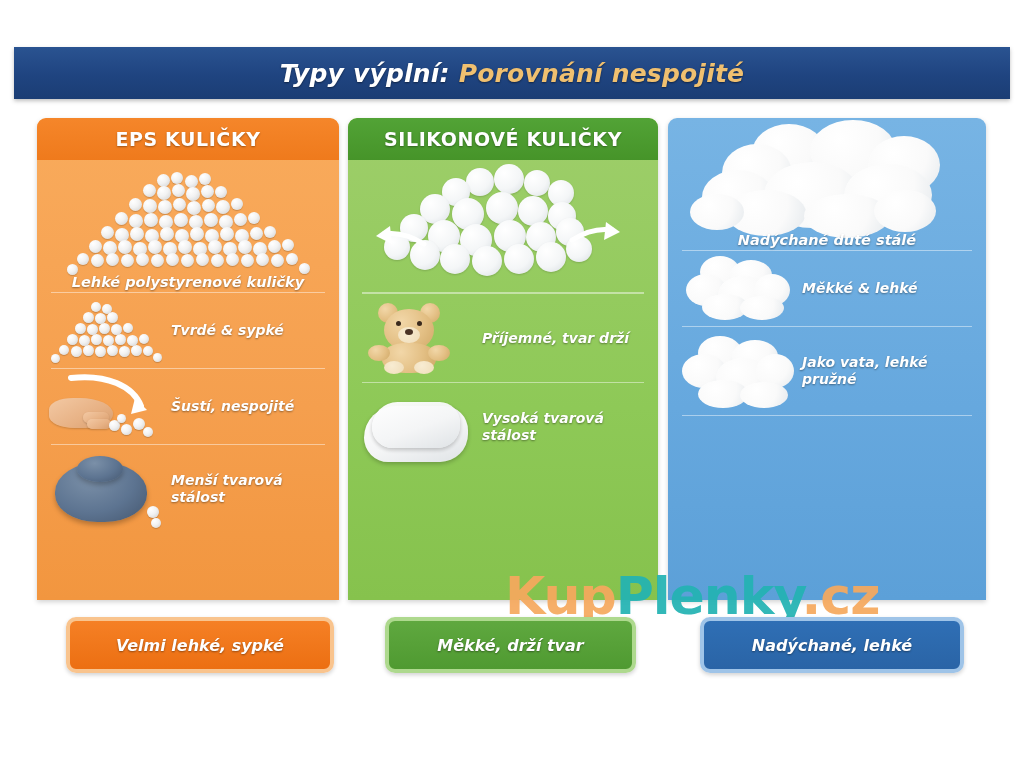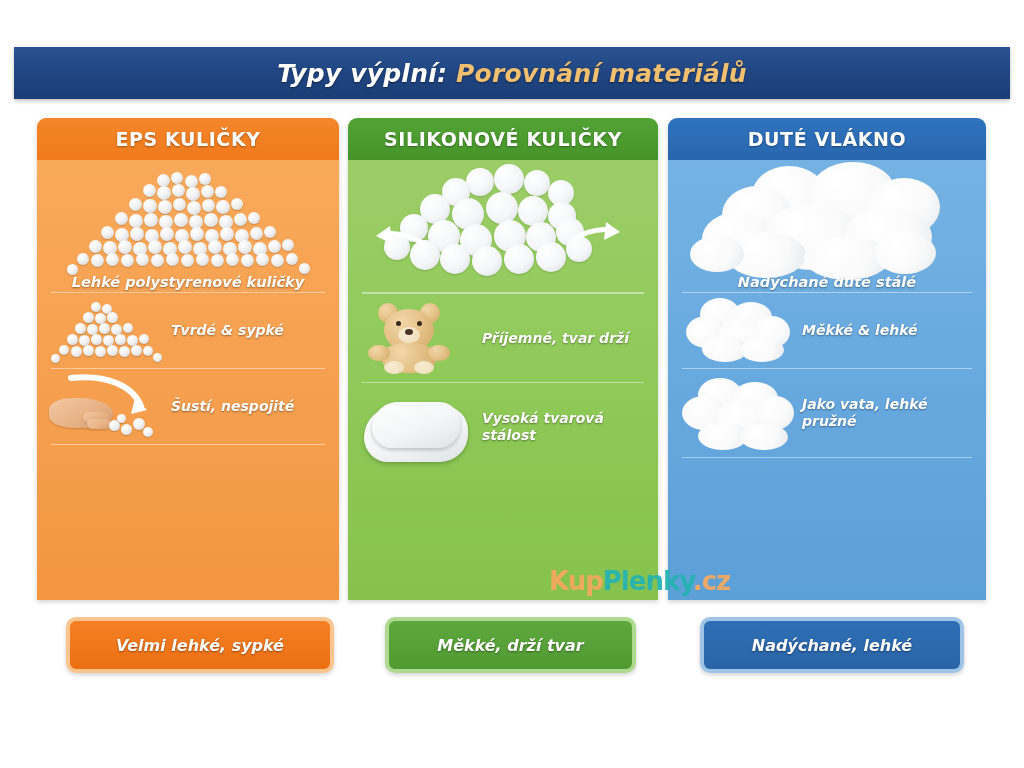--- a/index.html
+++ b/index.html
@@ -112,23 +112,23 @@
     background:radial-gradient(circle at 40% 35%, #f8ecd2 0%, #efdcb8 100%);}
   .hand{
     position:absolute;border-radius:38% 52% 46% 40%;
     background:linear-gradient(150deg,#f3c9a4 0%,#e7b184 60%,#d79c6c 100%);
     box-shadow:0 1px 2px rgba(0,0,0,.18);
   }
 
   
   .watermark{
     position:absolute;left:505px;top:566px;
-    font-size:26px;font-weight:bold;letter-spacing:-1px;
+    font-size:52px;font-weight:bold;letter-spacing:-1px;
     font-family:"DejaVu Sans","Liberation Sans",sans-serif;
-    opacity:.93;white-space:nowrap;pointer-events:none;margin-left:44px;
+    opacity:.93;white-space:nowrap;pointer-events:none;
   }
   .watermark .k{color:#f6a95e;}
   .watermark .p{color:#23b3b3;}
   .watermark .c{color:#f6a95e;}
 
   
   .pills{position:absolute;left:0;top:617px;width:1024px;height:54px;}
   .pill{
     position:absolute;top:0;height:48px;border-radius:10px;
     display:flex;align-items:center;justify-content:center;
@@ -143,21 +143,21 @@
   .pill-duv{left:700px;width:256px;background:linear-gradient(180deg,#2f6fb5 0%,#2a64a6 100%);border:4px solid #9fc4e8;}
 </style>
 </head>
 <body>
 
 <div class="canvas">
 
   <div class="banner">
     <div class="banner-text">
       <span class="w">Typy výplní:</span>
-      <span class="y">Porovnání materiálů</span>
+      <span class="y">Porovnání nespojité</span>
     </div>
   </div>
 
   <div class="cols">
 
     <div class="col col-eps">
       <div class="col-head">
         <span class="col-head-text">EPS KULIČKY</span>
       </div>
       <div class="col-body">
@@ -289,20 +289,29 @@
             <div class="bead" style="left:74px;top:52px;width:11px;height:11px;"></div>
             <div class="bead" style="left:86px;top:46px;width:12px;height:12px;"></div>
             <div class="bead" style="left:96px;top:55px;width:10px;height:10px;"></div>
             <div class="bead" style="left:70px;top:42px;width:9px;height:9px;"></div>
           </div>
           <div class="flabel">Šustí, nespojité</div>
         </div>
 
         <div class="divider"></div>
 
+        <div class="frow tall">
+          <div class="art">
+            <div class="beanbag" style="left:8px;top:8px;width:92px;height:60px;"></div>
+            <div class="beanbag" style="left:30px;top:2px;width:46px;height:26px;border-radius:50%;"></div>
+            <div class="bead" style="left:100px;top:52px;width:12px;height:12px;"></div>
+            <div class="bead" style="left:104px;top:64px;width:10px;height:10px;"></div>
+          </div>
+          <div class="flabel">Menší tvarová stálost</div>
+        </div>
       </div>
     </div>
 
     <div class="col col-sil">
       <div class="col-head">
         <span class="col-head-text">SILIKONOVÉ KULIČKY</span>
       </div>
       <div class="col-body">
 
         <div class="hero">
@@ -368,23 +377,20 @@
           <div class="art">
             <div class="pillow" style="left:6px;top:14px;width:104px;height:56px;border-radius:34px 26px 30px 26px;"></div>
             <div class="pillow" style="left:14px;top:10px;width:88px;height:46px;border-radius:30px 24px 26px 24px;opacity:.96;"></div>
           </div>
           <div class="flabel">Vysoká tvarová stálost</div>
         </div>
       </div>
     </div>
 
     <div class="col col-duv">
-      <div class="col-head">
-        <span class="col-head-text">DUTÉ VLÁKNO</span>
-      </div>
       <div class="col-body">
 
         <div class="hero">
           <div class="beadpile">
             <div class="fluff" style="left:84px;top:6px;width:74px;height:58px;"></div>
             <div class="fluff" style="left:142px;top:2px;width:86px;height:62px;"></div>
             <div class="fluff" style="left:54px;top:26px;width:70px;height:58px;"></div>
             <div class="fluff" style="left:200px;top:18px;width:72px;height:58px;"></div>
             <div class="fluff" style="left:34px;top:52px;width:72px;height:54px;"></div>
             <div class="fluff" style="left:96px;top:44px;width:96px;height:66px;"></div>

